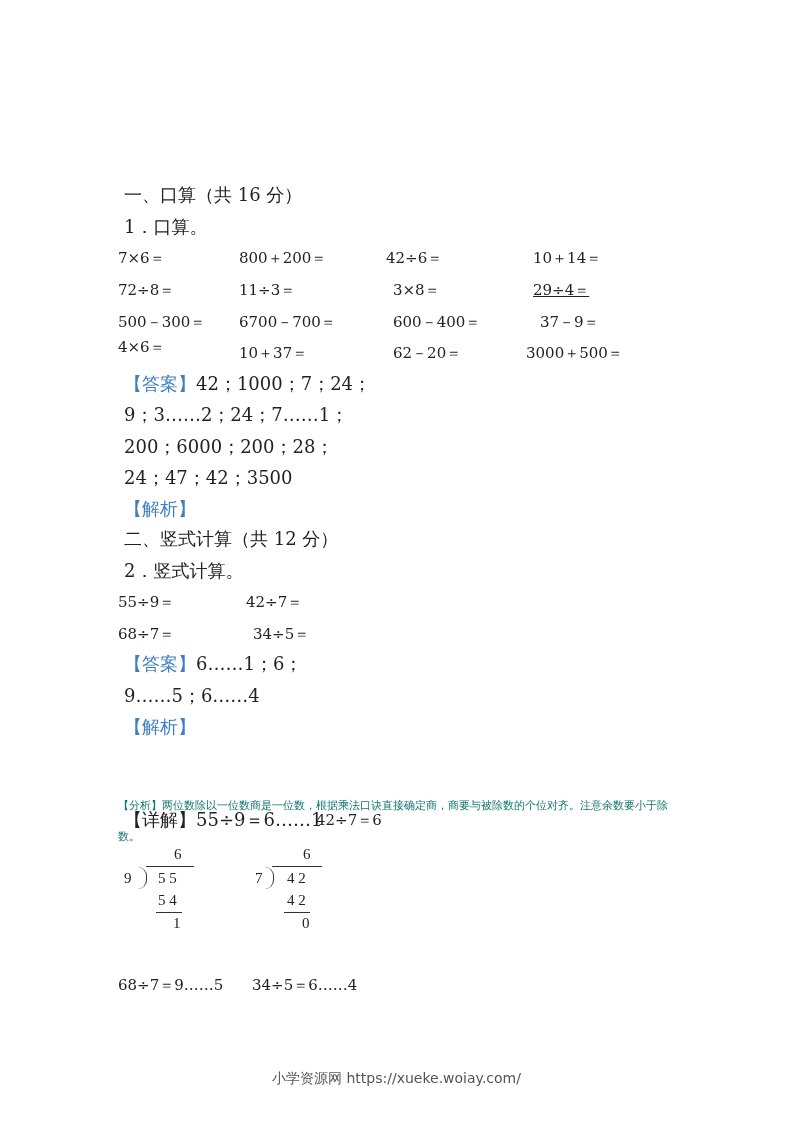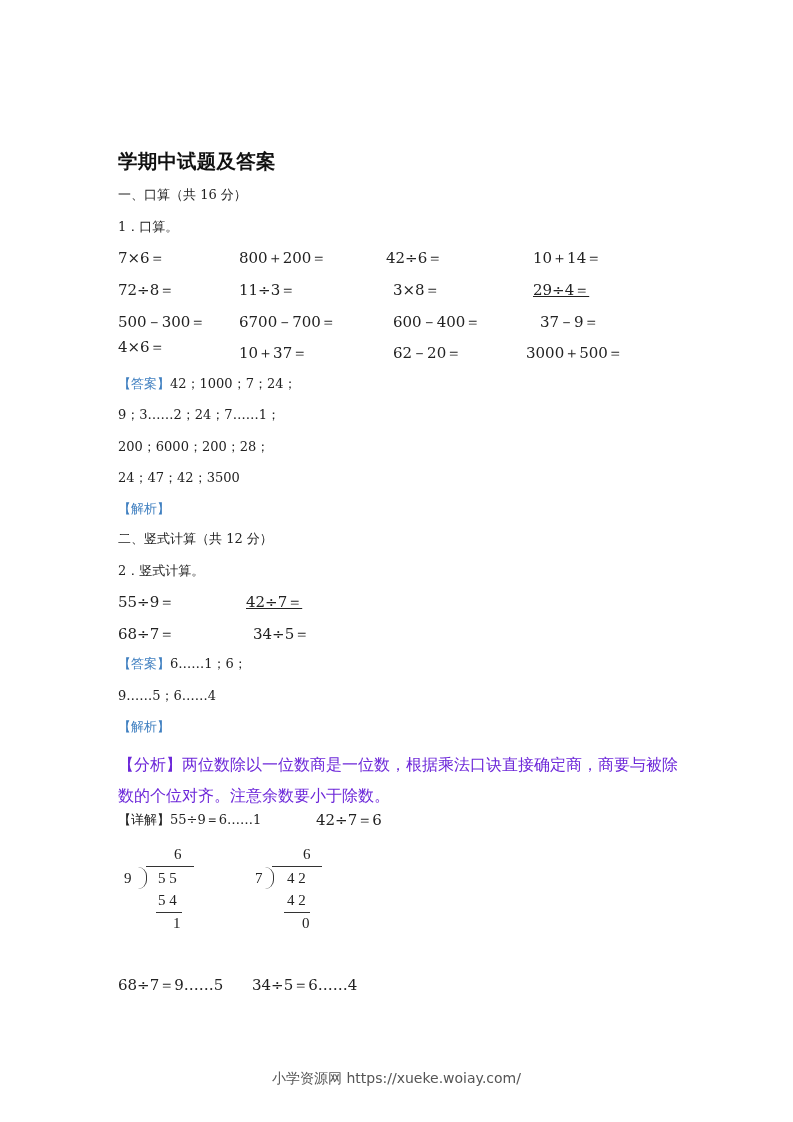--- a/index.html
+++ b/index.html
@@ -9,46 +9,45 @@
     color: #1a1a1a;
   }
   .page { position: absolute; left: 0; top: 0; width: 793px; height: 1122px; }
   .title {
     position: absolute; left: 118px; width: 570px;
     font-family: "DejaVu Sans", "Liberation Sans", sans-serif;
     font-weight: bold; font-size: 19.5px; color: #111; white-space: nowrap;
     letter-spacing: 0.2px;
   }
   .line {
-    position: absolute; left: 118px; font-size: 13px; white-space: nowrap;
+    position: absolute; left: 124px; font-size: 18px; white-space: nowrap;
     line-height: 16px; color: #222;
   }
   .blue { color: #3f7fc0; }
   .cell { position: absolute; font-size: 15px; white-space: nowrap; line-height: 16px; color: #222; }
-  .para { position: absolute; left: 118px; width: 565px; font-size: 16px; line-height: 16px; color: #6d28d9; }
+  .para { position: absolute; left: 118px; width: 565px; font-size: 11px; line-height: 16px; color: #0f766e; margin-top: 41px; }
   
   .ld { position: absolute; font-family: "Liberation Serif", "DejaVu Serif", serif; font-size: 15px; color: #222; }
   .ld span { position: absolute; white-space: nowrap; }
   .ld .bar { position: absolute; height: 1px; background: #333; }
   .ld .bracket {
     position: absolute; width: 8px; height: 22px;
     border-right: 1.3px solid #333; border-radius: 0 12px 12px 0;
   }
   .footer {
     position: absolute; left: 0; width: 793px; top: 1070px; text-align: center;
     font-family: "DejaVu Sans", "Liberation Sans", sans-serif;
     font-size: 14px; color: #555;
   }
 </style>
 </head>
 <body>
 
 <div class="page">
 
-  <div class="title" style="top:148px;">学期中试题及答案</div>
 
   <div class="line" style="top:187px;">一、口算（共 16 分）</div>
   <div class="line" style="top:219px;">1．口算。</div>
 
   <div>
     <div class="cell" style="left:118px; top:250px;">7×6＝</div>
     <div class="cell" style="left:239px; top:250px;">800＋200＝</div>
     <div class="cell" style="left:386px; top:250px;">42÷6＝</div>
     <div class="cell" style="left:533px; top:250px;">10＋14＝</div>
 
@@ -73,21 +72,21 @@
   </div>
   <div class="line" style="top:407px;">9；3……2；24；7……1；</div>
   <div class="line" style="top:439px;">200；6000；200；28；</div>
   <div class="line" style="top:470px;">24；47；42；3500</div>
   <div class="line blue" style="top:501px;">【解析】</div>
 
   <div class="line" style="top:531px;">二、竖式计算（共 12 分）</div>
   <div class="line" style="top:563px;">2．竖式计算。</div>
 
   <div class="cell" style="left:118px; top:594px;">55÷9＝</div>
-  <div class="cell" style="left:246px; top:594px;text-decoration:underline;">42÷7＝</div>
+  <div class="cell" style="left:246px; top:594px;">42÷7＝</div>
   <div class="cell" style="left:118px; top:626px;">68÷7＝</div>
   <div class="cell" style="left:253px; top:626px;">34÷5＝</div>
 
   <div class="line" style="top:656px;">
     <span class="blue">【答案】</span><span>6……1；6；</span>
   </div>
   <div class="line" style="top:688px;">9……5；6……4</div>
   <div class="line blue" style="top:719px;">【解析】</div>
 
   <div class="para" style="top:749px; line-height:31px;">【分析】两位数除以一位数商是一位数，根据乘法口诀直接确定商，商要与被除数的个位对齐。注意余数要小于除数。</div>

